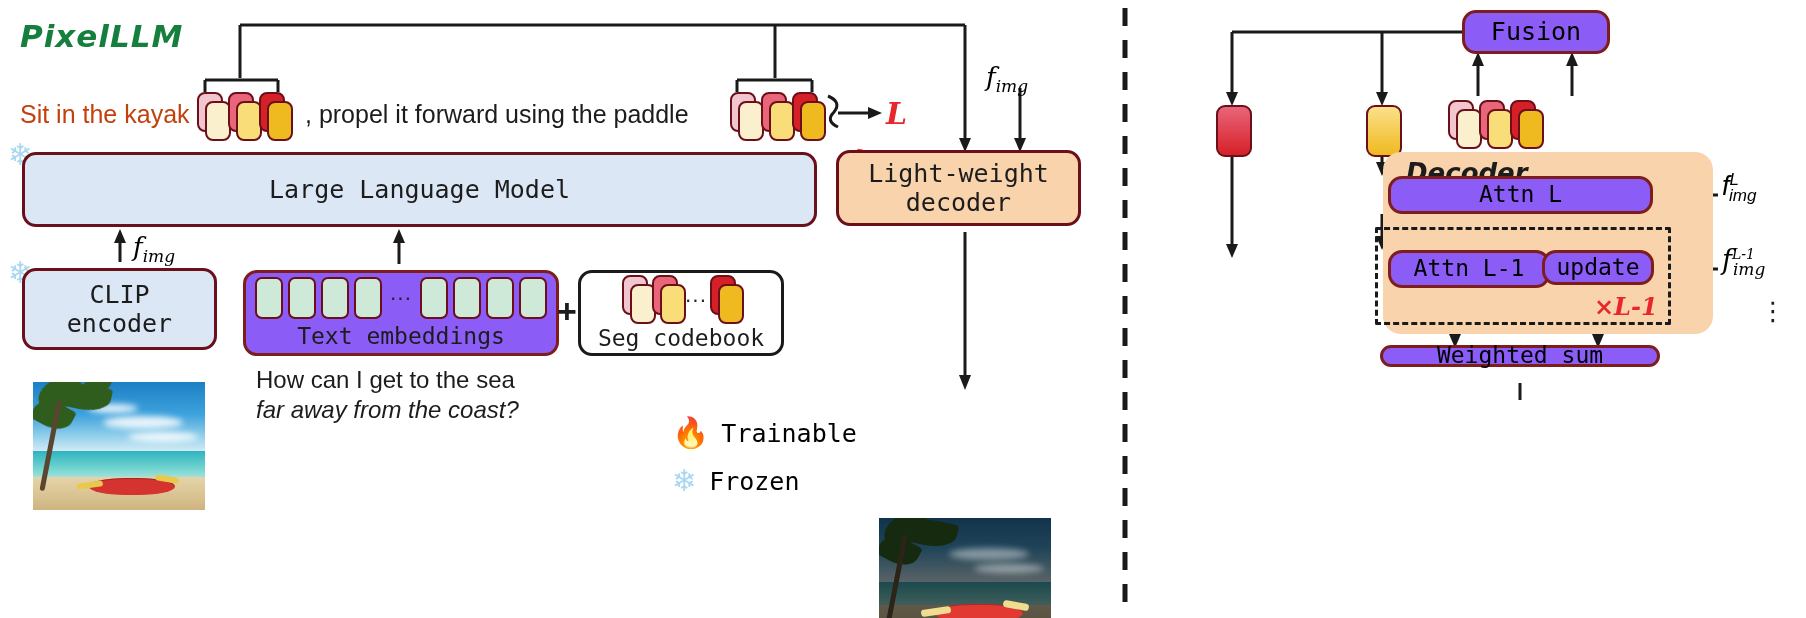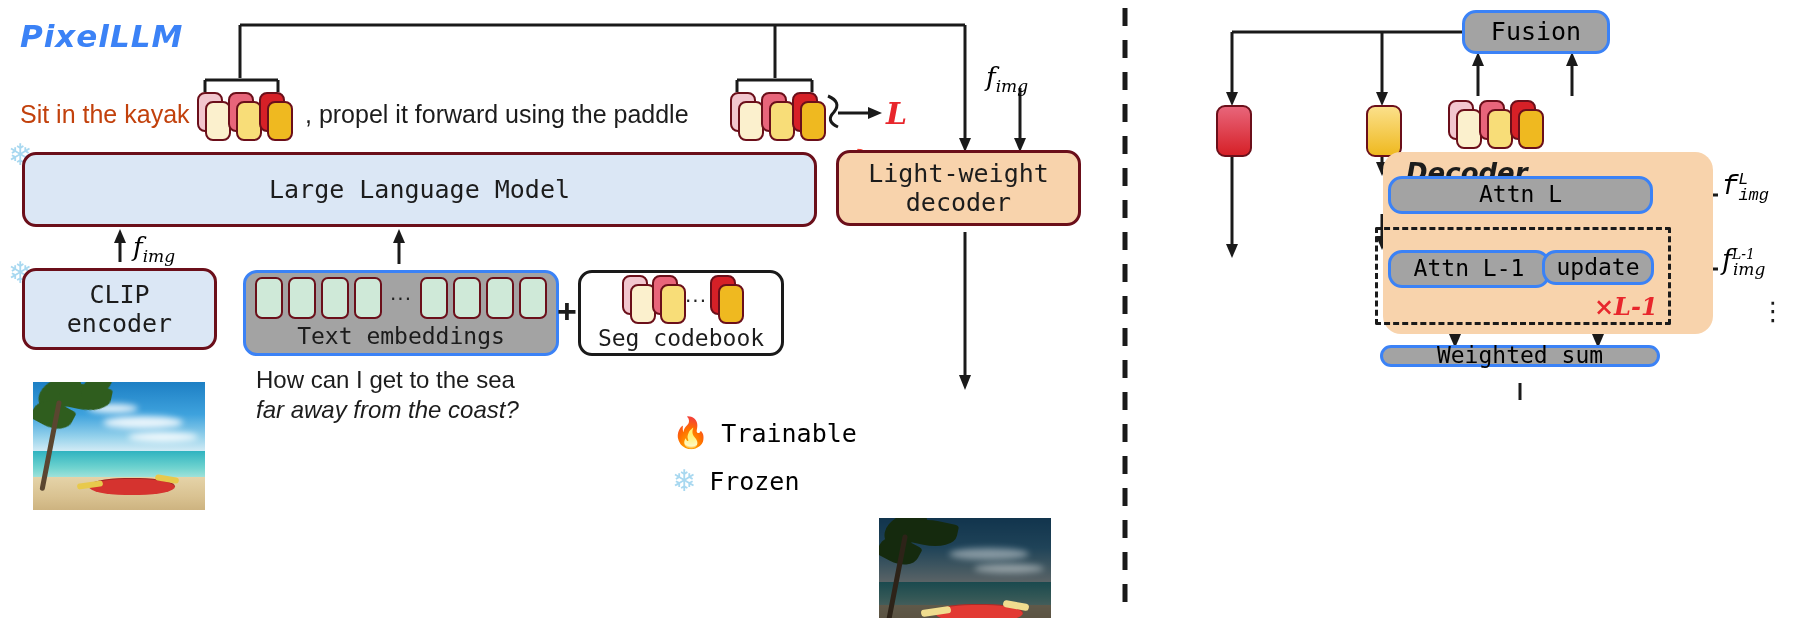--- a/index.html
+++ b/index.html
@@ -6,21 +6,21 @@
   body{width:1806px;height:618px;position:relative;overflow:hidden;
        font-family:"DejaVu Sans",sans-serif;}
   .abs{position:absolute;}
   .mono{font-family:"DejaVu Sans Mono",monospace;}
   .sans{font-family:"Liberation Sans",sans-serif;}
   .serif-it{font-family:"DejaVu Serif",serif;font-style:italic;}
 
   
   .box{box-sizing:border-box;display:flex;align-items:center;justify-content:center;
        text-align:center;line-height:1.18;}
-  .rbox{border:3px solid #3b82f6;border-radius:14px;background:#a3a3a3;}
+  .rbox{border:3px solid #7f1d1d;border-radius:14px;background:#8b5cf6;}
   .kbox{border:3px solid #1a1a1a;border-radius:14px;background:#ffffff;}
 
   #llm-box{left:22px;top:152px;width:795px;height:75px;background:#dbe7f5;
            border:3px solid #6b0f1a;border-radius:14px;font-size:25px;color:#1c1c1c;}
   #clip-box{left:22px;top:268px;width:195px;height:82px;background:#dbe7f5;
             border:3px solid #6b0f1a;border-radius:14px;font-size:25px;color:#1c1c1c;
             flex-direction:column;}
   #decoder-box{left:836px;top:150px;width:245px;height:76px;background:#f8d3ac;
             border:3px solid #6b0f1a;border-radius:14px;font-size:25px;color:#1c1c1c;
             flex-direction:column;}
@@ -78,21 +78,21 @@
   #attnL-box{left:1388px;top:176px;width:265px;height:38px;font-size:23px;}
   #attnL1-box{left:1388px;top:250px;width:162px;height:38px;font-size:23px;}
   #update-box{left:1542px;top:250px;width:112px;height:35px;font-size:23px;}
   #wsum-box{left:1380px;top:345px;width:280px;height:22px;font-size:23px;}
   .dashbox{position:absolute;border:3px dashed #1a1a1a;border-radius:2px;}
 
   .pill{position:absolute;border:2.5px solid #6b0f1a;border-radius:9px;}
   .pill-red{background:linear-gradient(#e8657a,#d62027);}
   .pill-yel{background:linear-gradient(#fbe08a,#efb920);}
 
-  .lbl{position:absolute;color:#3b82f6;}
+  .lbl{position:absolute;color:#15803d;}
   .red-txt{color:#e8262c;}
 </style>
 </head>
 <body>
 
 <div class="abs lbl" style="left:20px;top:18px;font-family:'DejaVu Sans',sans-serif;font-style:italic;
             font-weight:bold;font-size:31px;letter-spacing:1px;">PixelLLM</div>
 
 <svg class="ov">
 
@@ -353,20 +353,20 @@
 <div class="abs box rbox mono" id="update-box">
   <span>update</span>
 </div>
 <div class="abs box rbox mono" id="wsum-box">
   <span>Weighted sum</span>
 </div>
 
 <div class="abs red-txt" style="left:1594px;top:292px;font-family:'DejaVu Serif',serif;font-style:italic;
             font-size:24px;font-weight:bold;">×L-1</div>
 
-<div class="abs" style="left:1722px;top:170px;font-family:Liberation Mono, monospace;font-style:italic;font-size:27px;">
+<div class="abs" style="left:1722px;top:170px;font-family:Liberation Sans, sans-serif;font-style:italic;font-size:27px;">
   f<sup style="font-size:17px;">L</sup><sub style="font-size:17px;margin-left:-10px;">img</sub>
 </div>
 
 <div class="abs" style="left:1722px;top:244px;font-family:'DejaVu Serif',serif;font-style:italic;font-size:27px;">
   f<sup style="font-size:14px;">L-1</sup><sub style="font-size:17px;margin-left:-22px;">img</sub>
 </div>
 <div class="abs" style="left:1760px;top:296px;font-size:26px;color:#1c1c1c;">⋮</div>
 
 </body></html>

